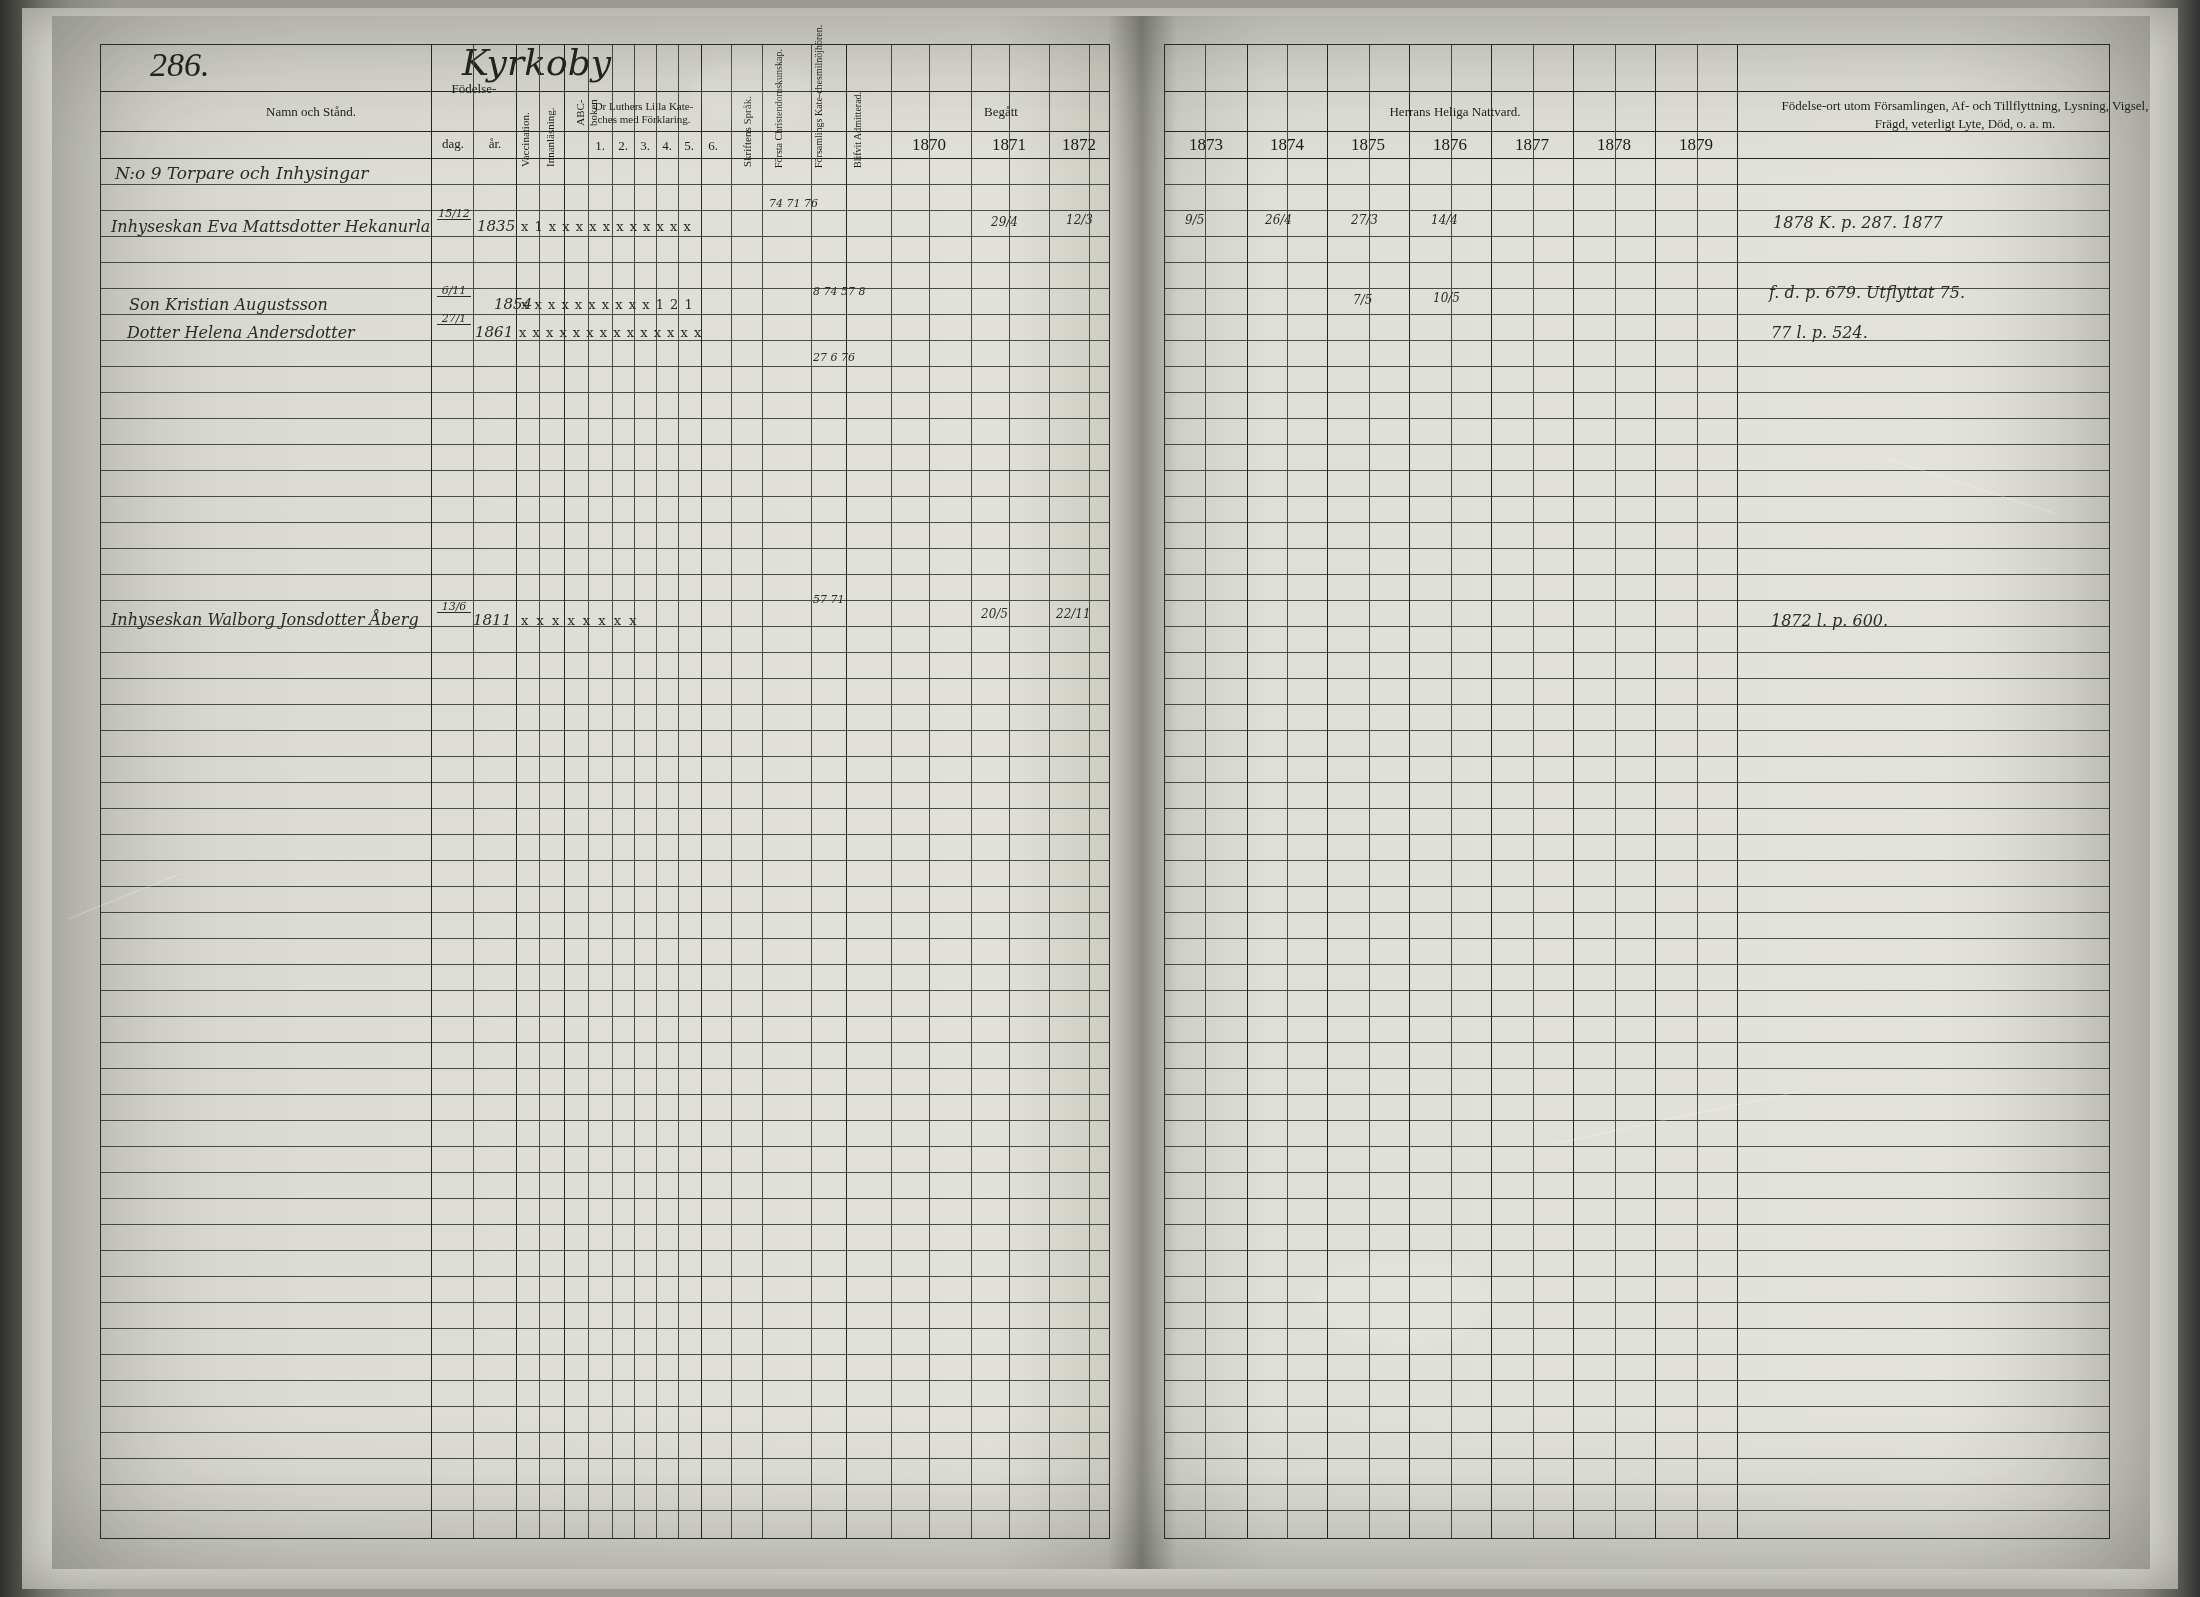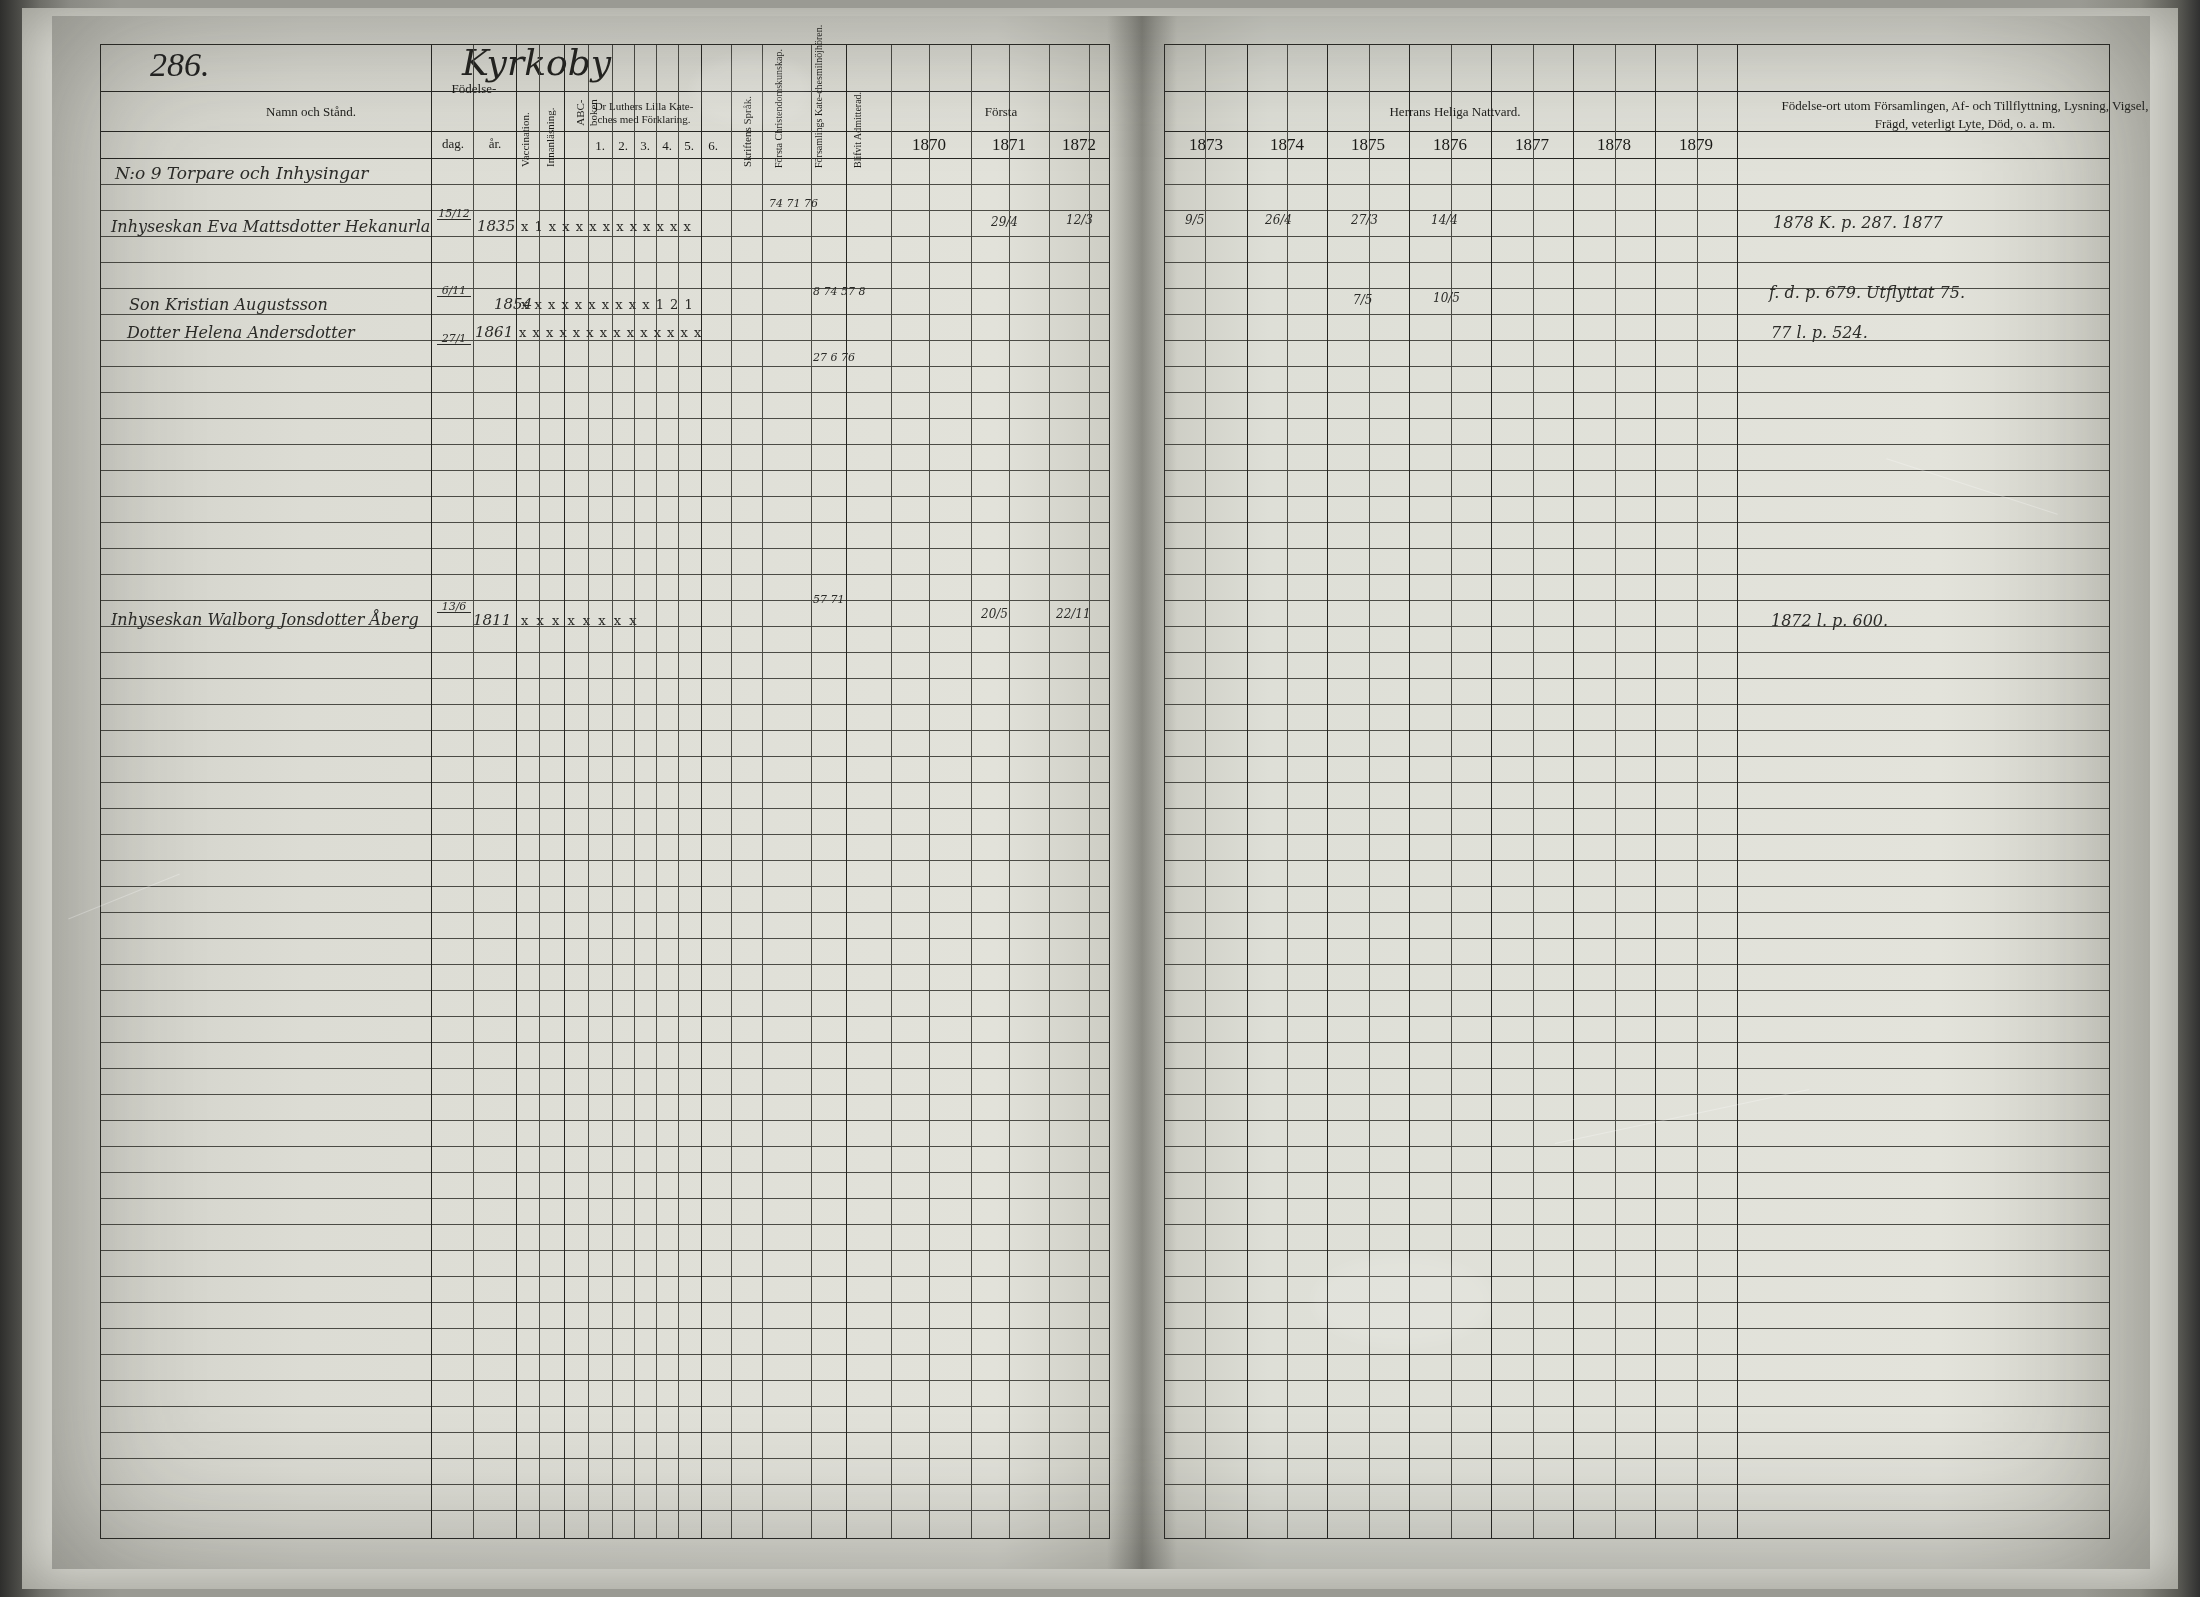--- a/index.html
+++ b/index.html
@@ -215,21 +215,21 @@
         <div class="hdr" style="left:511px;top:94px;width:22px;">2.</div>
         <div class="hdr" style="left:533px;top:94px;width:22px;">3.</div>
         <div class="hdr" style="left:555px;top:94px;width:22px;">4.</div>
         <div class="hdr" style="left:577px;top:94px;width:22px;">5.</div>
         <div class="hdr" style="left:600px;top:94px;width:24px;">6.</div>
 
         <div class="vhdr" style="left:652px;top:110px;font-size:11px;">Skriftens Språk.</div>
         <div class="vhdr" style="left:683px;top:112px;font-size:10px;">Första Christendomskunskap.</div>
         <div class="vhdr" style="left:723px;top:112px;font-size:10px;">Församlings Kate-chesmilnöjhören.</div>
         <div class="vhdr" style="left:762px;top:112px;font-size:10px;">Blifvit Admitterad.</div>
-        <div class="hdr" style="left:800px;top:60px;width:200px;">Första</div>
+        <div class="hdr" style="left:800px;top:60px;width:200px;">Begått</div>
 
         <div class="yr" style="left:790px;top:90px;width:76px;">1870</div>
         <div class="yr" style="left:870px;top:90px;width:76px;">1871</div>
         <div class="yr" style="left:948px;top:90px;width:60px;">1872</div>
 
         <div class="hand" style="left:14px;top:118px;font-size:17px;">N:o 9 Torpare och Inhysingar</div>
 
         <div class="hand" style="left:10px;top:172px;font-size:16px;">Inhyseskan Eva Mattsdotter Hekanurla</div>
         <div class="frac" style="left:336px;top:163px;width:34px;">
             <span class="n">15/12</span>
@@ -242,21 +242,21 @@
 
         <div class="hand" style="left:28px;top:250px;font-size:16px;">Son Kristian Augustsson</div>
         <div class="frac" style="left:336px;top:240px;width:34px;">
             <span class="n">6/11</span>
           </div>
         <div class="hand" style="left:376px;top:250px;font-size:15px;margin-left:17px;">1854</div>
         <div class="hand" style="left:420px;top:252px;font-size:13px;font-style:normal;letter-spacing:1px;">x  x  x x  x x x x x x 1 2 1</div>
         <div class="hand" style="left:712px;top:240px;font-size:11px;">8 74  57 8</div>
 
         <div class="hand" style="left:26px;top:278px;font-size:16px;">Dotter Helena Andersdotter</div>
-        <div class="frac" style="left:336px;top:268px;width:34px;margin-top:20px;">
+        <div class="frac" style="left:336px;top:268px;width:34px;">
             <span class="n">27/1</span>
           </div>
         <div class="hand" style="left:374px;top:278px;font-size:15px;">1861</div>
         <div class="hand" style="left:418px;top:280px;font-size:13px;font-style:normal;letter-spacing:1px;">x  x  x  x x x x x x x x x  x x</div>
         <div class="hand" style="left:712px;top:270px;font-size:11px;margin-top:36px;">27 6 76</div>
 
         <div class="hand" style="left:10px;top:565px;font-size:16px;">Inhyseskan Walborg Jonsdotter Åberg</div>
         <div class="frac" style="left:336px;top:556px;width:34px;">
             <span class="n">13/6</span>
           </div>

